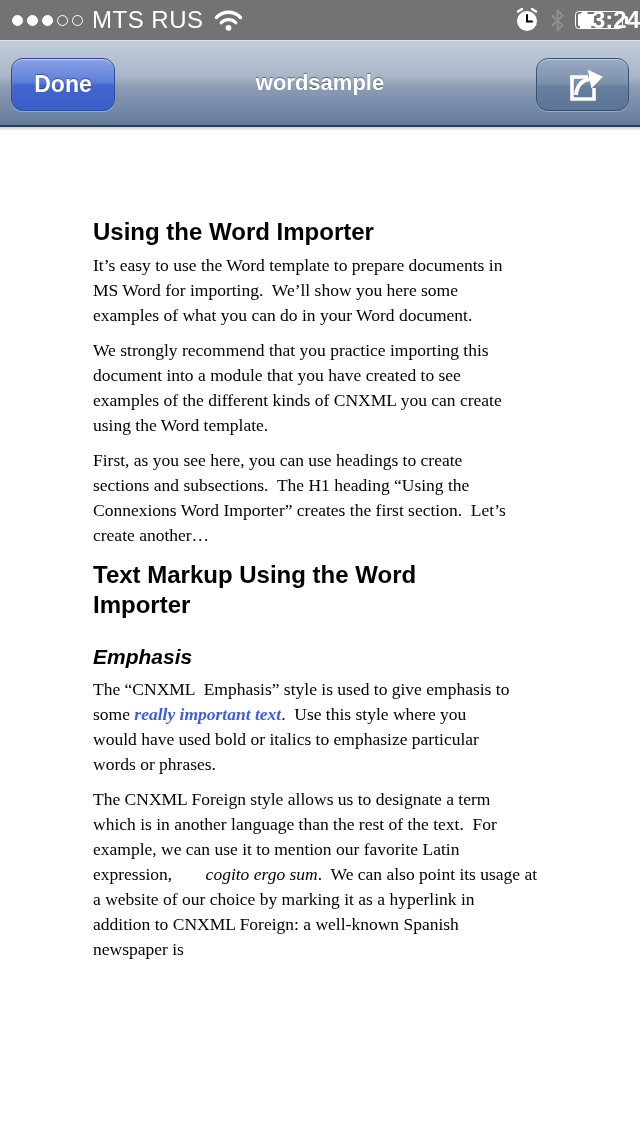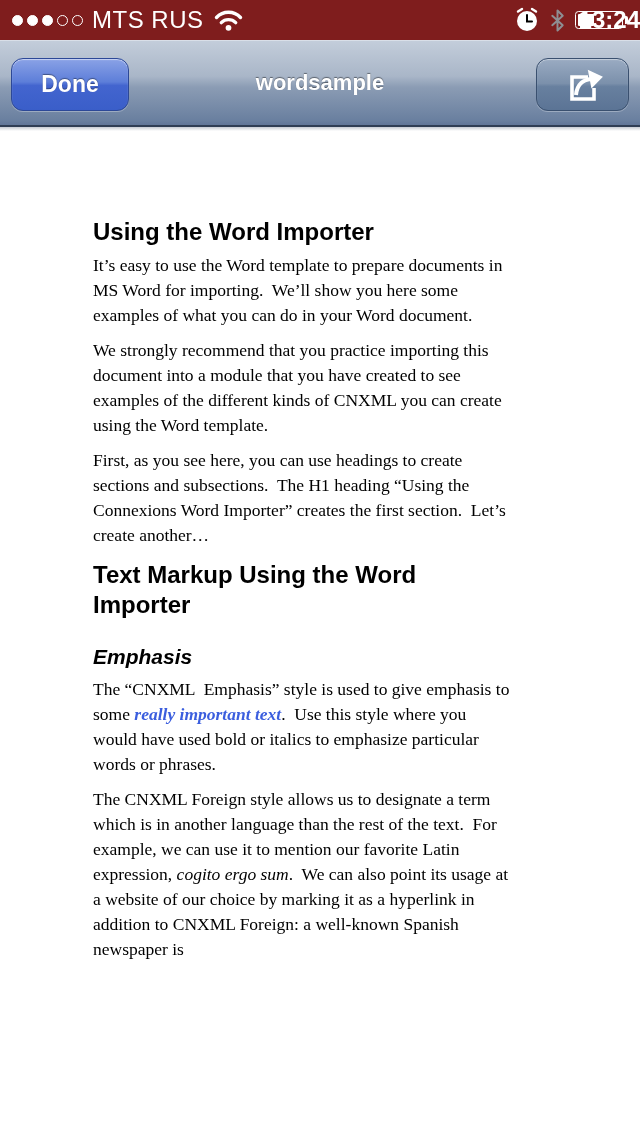--- a/index.html
+++ b/index.html
@@ -2,21 +2,21 @@
 <html><head>
 <meta charset="utf-8">
 <style>
   * { margin: 0; padding: 0; box-sizing: border-box; }
   html, body { width: 640px; height: 1136px; overflow: hidden; background: #fff; }
   body { font-family: "Liberation Sans", sans-serif; position: relative; }
   .screen { width: 640px; height: 1136px; position: relative; background: #fff; }
 
   
   .status-bar {
-    height: 40px; background: #7f1d1d; color: #fff;
+    height: 40px; background: #737373; color: #fff;
     display: flex; align-items: center; position: relative;
     padding: 0 12px;
   }
   .sb-left { display: flex; align-items: center; gap: 9px; }
   .signal-dots { display: flex; align-items: center; gap: 4px; }
   .dot { width: 11px; height: 11px; border-radius: 50%; border: 1.5px solid #fff; display: inline-block; }
   .dot.filled { background: #fff; }
   .carrier { font-size: 24px; font-weight: 400; letter-spacing: 0.5px; }
   .sb-time {
     position: absolute; left: 12px; right: 0; text-align: right;
@@ -42,21 +42,21 @@
   }
   .bar-shadow { height: 4px; background: linear-gradient(to bottom, #c7ccd4, #ffffff); }
   .nav-title {
     position: absolute; left: 0; right: 0; text-align: center;
     color: #fff; font-size: 22px; font-weight: bold;
     text-shadow: 0 -1px 1px rgba(0,0,0,0.45);
     pointer-events: none;
   }
   .done-btn {
     position: absolute; left: 11px; top: 17px;
-    width: 118px; height: 53px;
+    width: 104px; height: 53px;
     border-radius: 12px;
     border: 1px solid #2c4897;
     background: linear-gradient(to bottom, #8aa2e6 0%, #5d7ed9 45%, #4365cf 52%, #3a5ec9 100%);
     box-shadow: inset 0 1px 1px rgba(255,255,255,0.55), 0 1px 0 rgba(255,255,255,0.3);
     color: #fff; font-size: 23px; font-weight: bold;
     font-family: "Liberation Sans", sans-serif;
     text-shadow: 0 -1px 1px rgba(0,0,0,0.4);
     cursor: pointer;
   }
   .share-btn {
@@ -86,21 +86,21 @@
     font-family: "Liberation Sans", sans-serif;
     font-size: 21px; line-height: 26px; font-weight: bold; font-style: italic;
     margin: 24px 0 7px 0;
   }
   .doc p {
     font-family: "Liberation Serif", serif;
     font-size: 17.5px; line-height: 25px;
     margin: 0 0 10px 0; white-space: pre-wrap;
   }
   .run-emphasis { font-weight: bold; font-style: italic; }
-  .run-italic { font-style: italic; }
+  .run-italic { font-style: italic; margin-left: 29px; }
 
   svg { display: block; }
 </style>
 </head>
 <body>
 
 <div class="screen">
 
   <div class="status-bar">
     <div class="sb-left">

